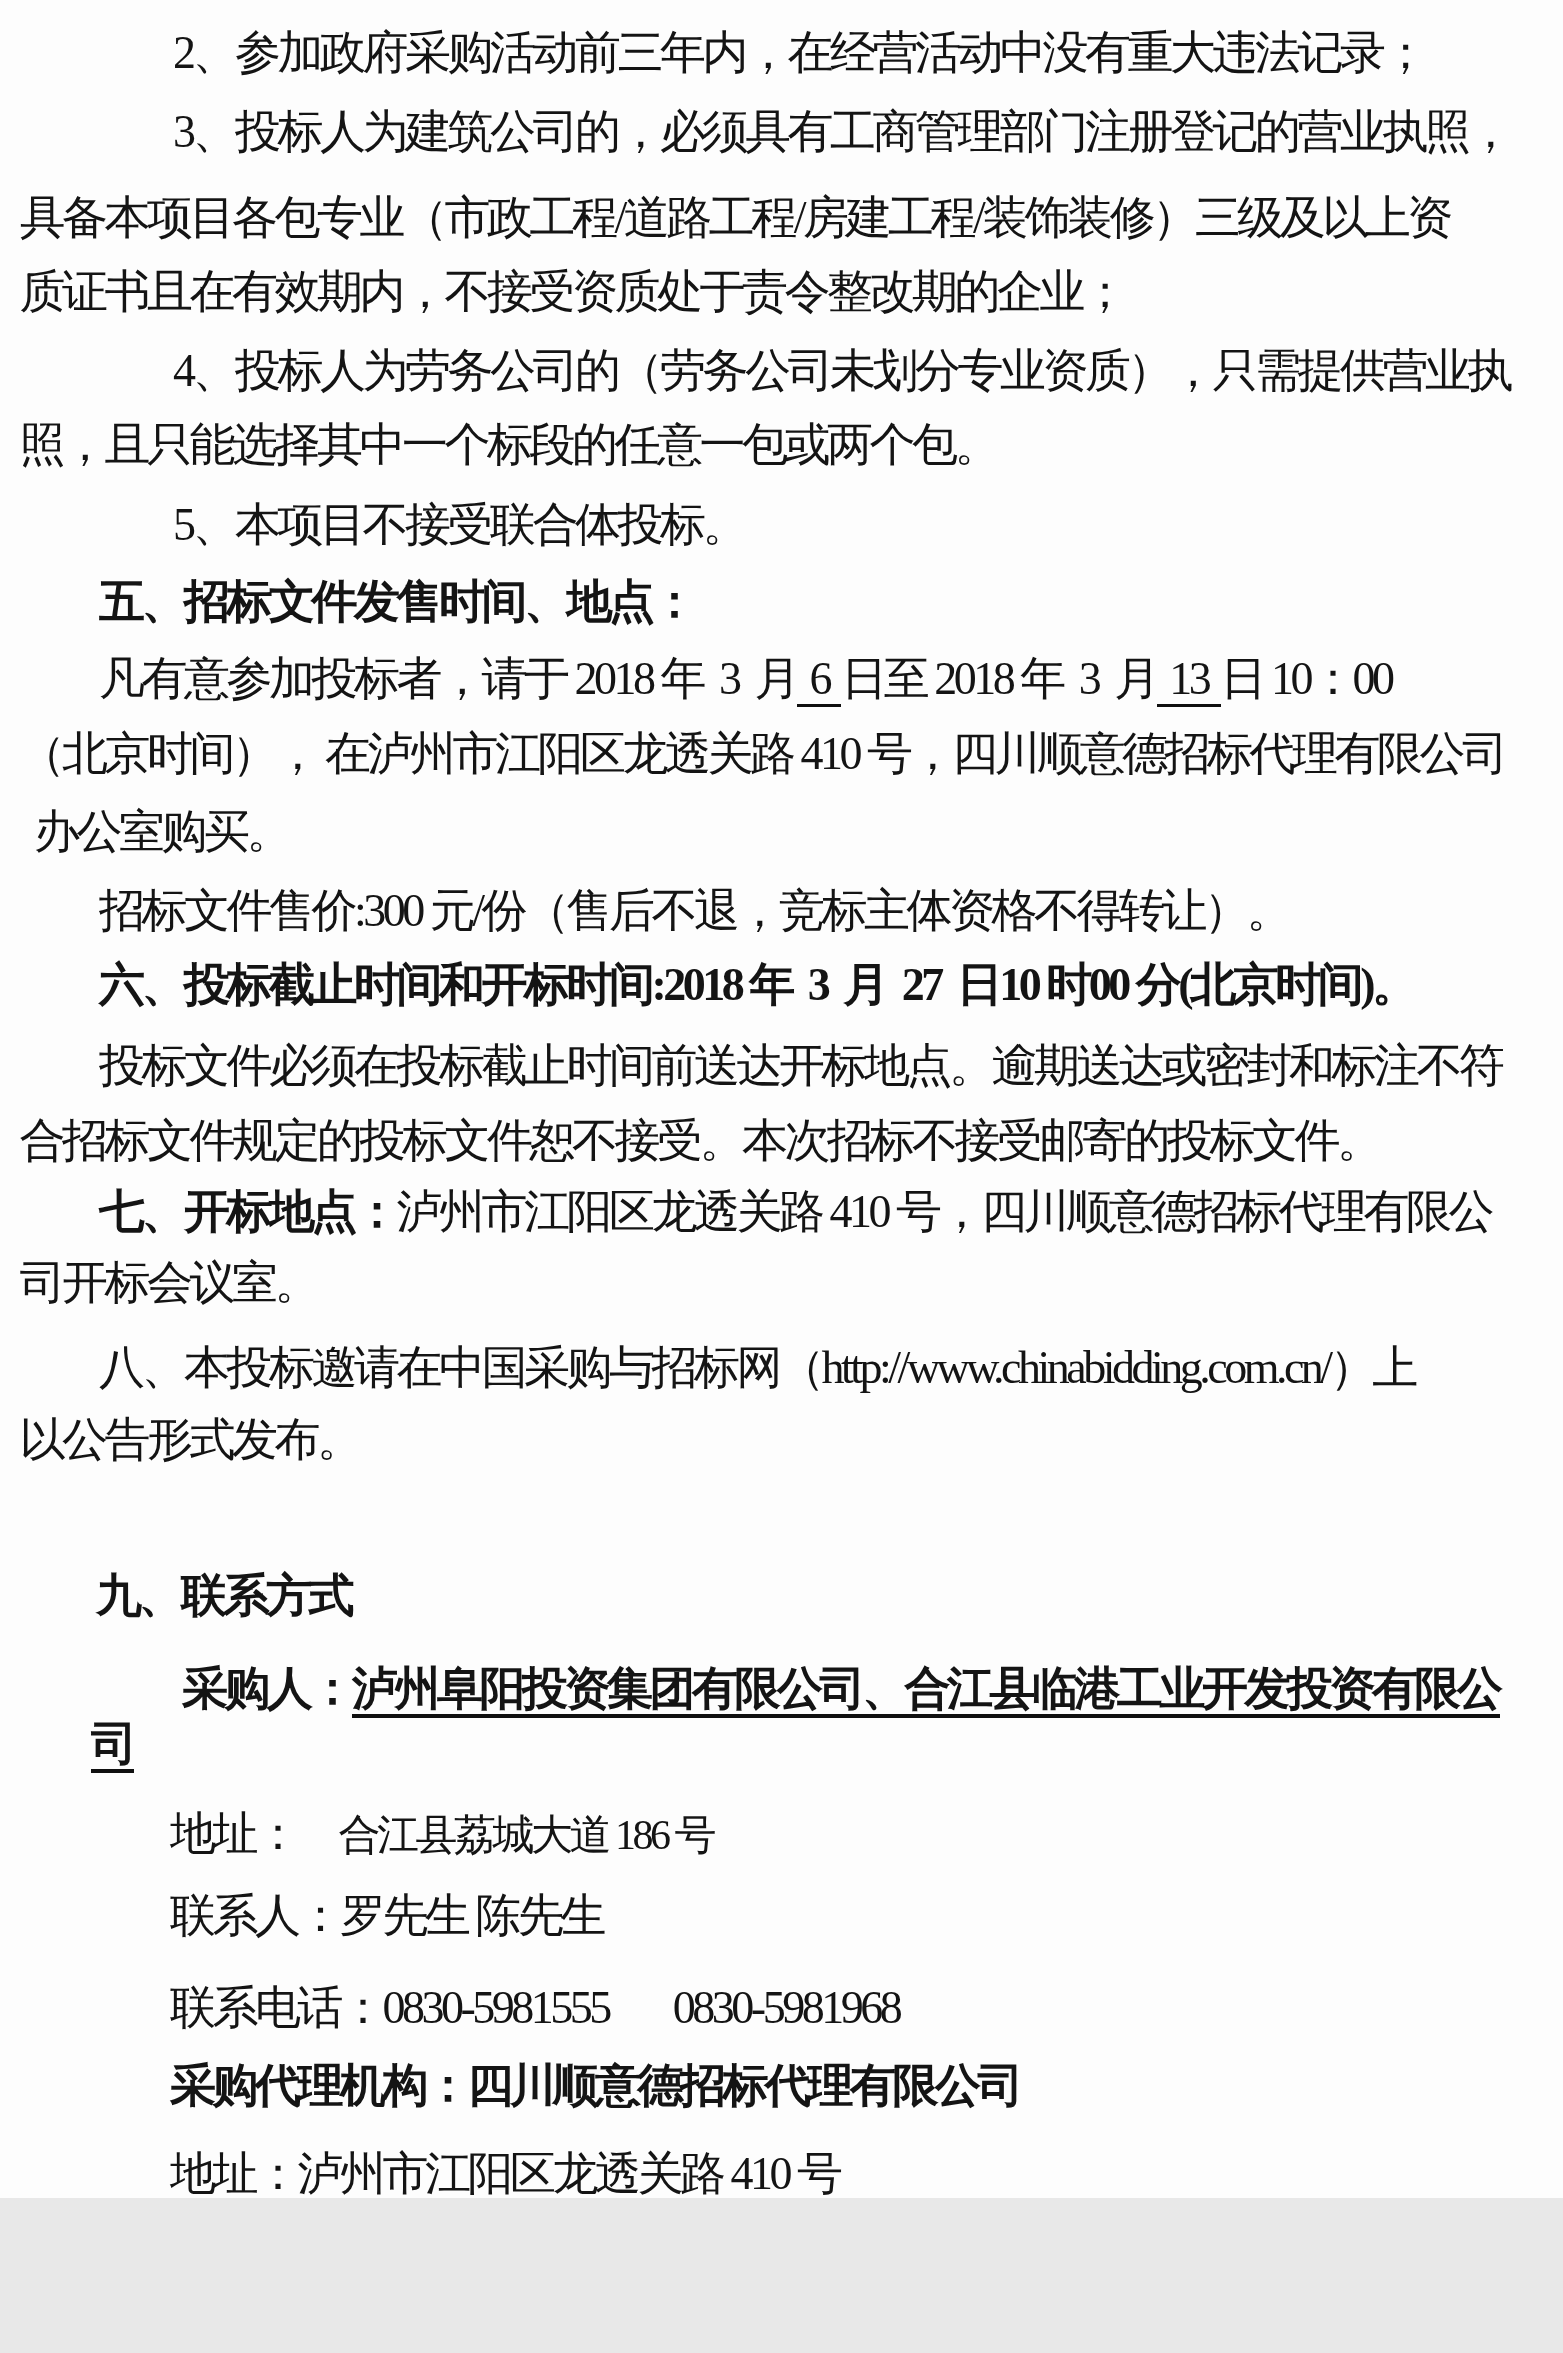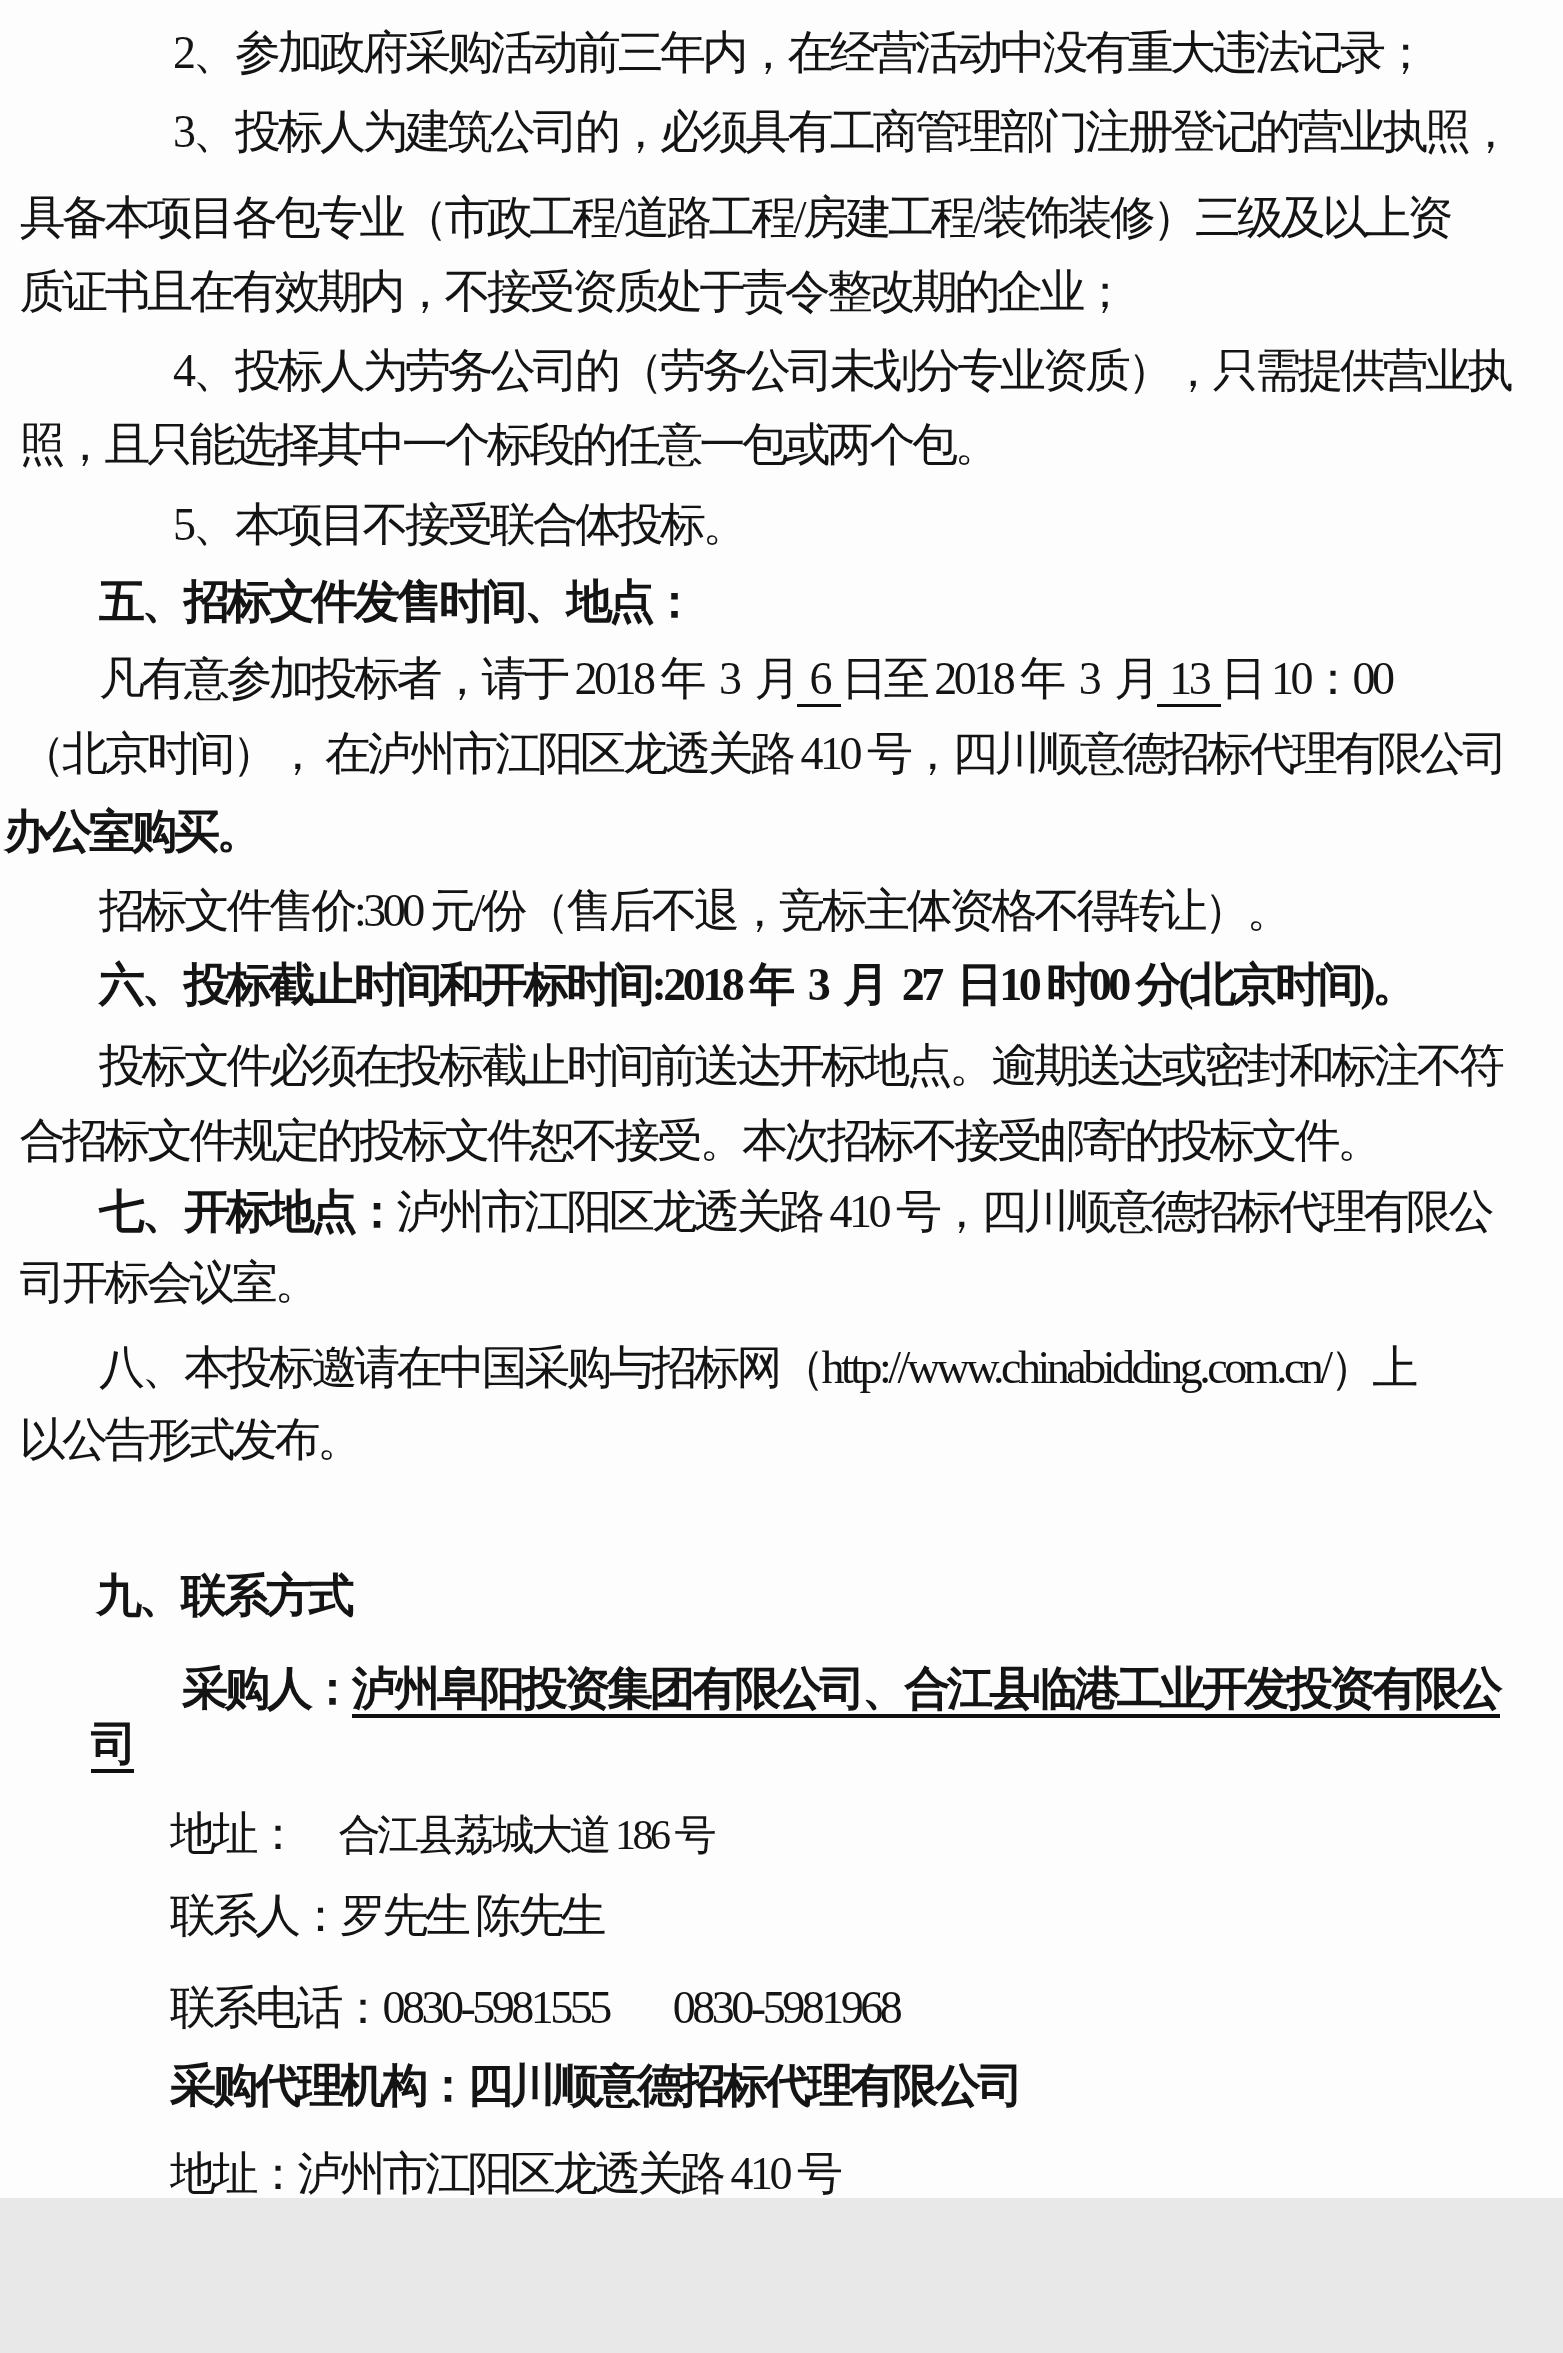--- a/index.html
+++ b/index.html
@@ -40,21 +40,21 @@
       <div class="line" style="top: 26.6px; left: 173px;"><span>2、参加政府采购活动前三年内，在经营活动中没有重大违法记录；</span></div>
       <div class="line" style="top: 106px; left: 173px;"><span>3、投标人为建筑公司的，必须具有工商管理部门注册登记的营业执照，</span></div>
       <div class="line" style="top: 192px; left: 19.5px;"><span>具备本项目各包专业（市政工程/道路工程/房建工程/装饰装修）三级及以上资</span></div>
       <div class="line" style="top: 266px; left: 19.5px;"><span>质证书且在有效期内，不接受资质处于责令整改期的企业；</span></div>
       <div class="line" style="top: 345px; left: 173px;"><span>4、投标人为劳务公司的（劳务公司未划分专业资质），只需提供营业执</span></div>
       <div class="line" style="top: 419px; left: 19.5px;"><span>照，且只能选择其中一个标段的任意一包或两个包。</span></div>
       <div class="line" style="top: 499px; left: 173px;"><span>5、本项目不接受联合体投标。</span></div>
       <div class="line" style="top: 576px; left: 99px;"><span class="b">五、招标文件发售时间、地点：</span></div>
       <div class="line" style="top: 653px; left: 99px;"><span>凡有意参加投标者，请于 2018 年  3  月</span><span class="u-num">6</span><span>日至 2018 年  3  月</span><span class="u-num">13</span><span>日 10：00</span></div>
       <div class="line" style="top: 728px; left: 19.5px;"><span>（北京时间）， 在泸州市江阳区龙透关路 410 号，四川顺意德招标代理有限公司</span></div>
-      <div class="line" style="top: 806px; left: 4px; font-weight: bold;"><span>办公室购买。</span></div>
+      <div class="line" style="top: 806px; left: 34px;"><span>办公室购买。</span></div>
       <div class="line" style="top: 885px; left: 99px;"><span>招标文件售价:300 元/份（售后不退，竞标主体资格不得转让）。</span></div>
       <div class="line" style="top: 959px; left: 99px;"><span class="b">六、投标截止时间和开标时间:2018 年  3  月  27  日10 时00 分(北京时间)。</span></div>
       <div class="line" style="top: 1040px; left: 99px;"><span>投标文件必须在投标截止时间前送达开标地点。逾期送达或密封和标注不符</span></div>
       <div class="line" style="top: 1115px; left: 19.5px;"><span>合招标文件规定的投标文件恕不接受。本次招标不接受邮寄的投标文件。</span></div>
       <div class="line" style="top: 1186px; left: 99px;"><span class="b">七、开标地点：</span><span>泸州市江阳区龙透关路 410 号，四川顺意德招标代理有限公</span></div>
       <div class="line" style="top: 1257px; left: 19.5px;"><span>司开标会议室。</span></div>
       <div class="line" style="top: 1342px; left: 99px;"><span>八、本投标邀请在中国采购与招标网（</span><span>http://www.chinabidding.com.cn/</span><span>）上</span></div>
       <div class="line" style="top: 1414px; left: 19.5px;"><span>以公告形式发布。</span></div>
       <div class="line" style="top: 1570px; left: 96px;"><span class="b">九、联系方式</span></div>
       <div class="line" style="top: 1663px; left: 182px;"><span class="b">采购人：</span><span class="b u-line">泸州阜阳投资集团有限公司、合江县临港工业开发投资有限公</span></div>

